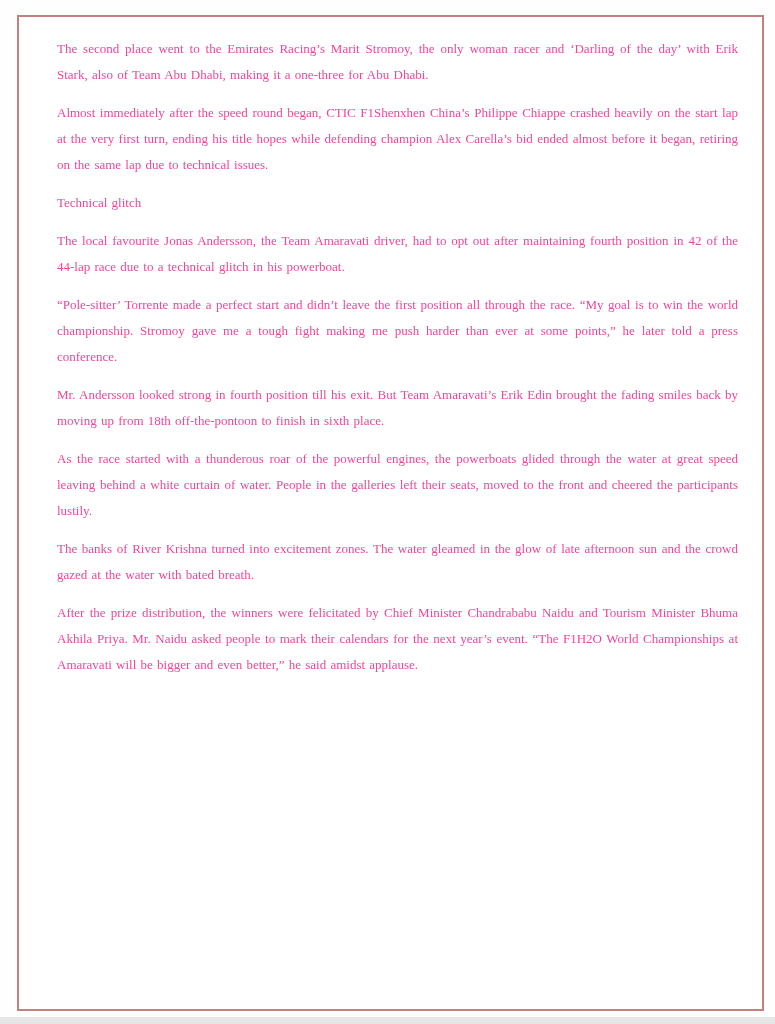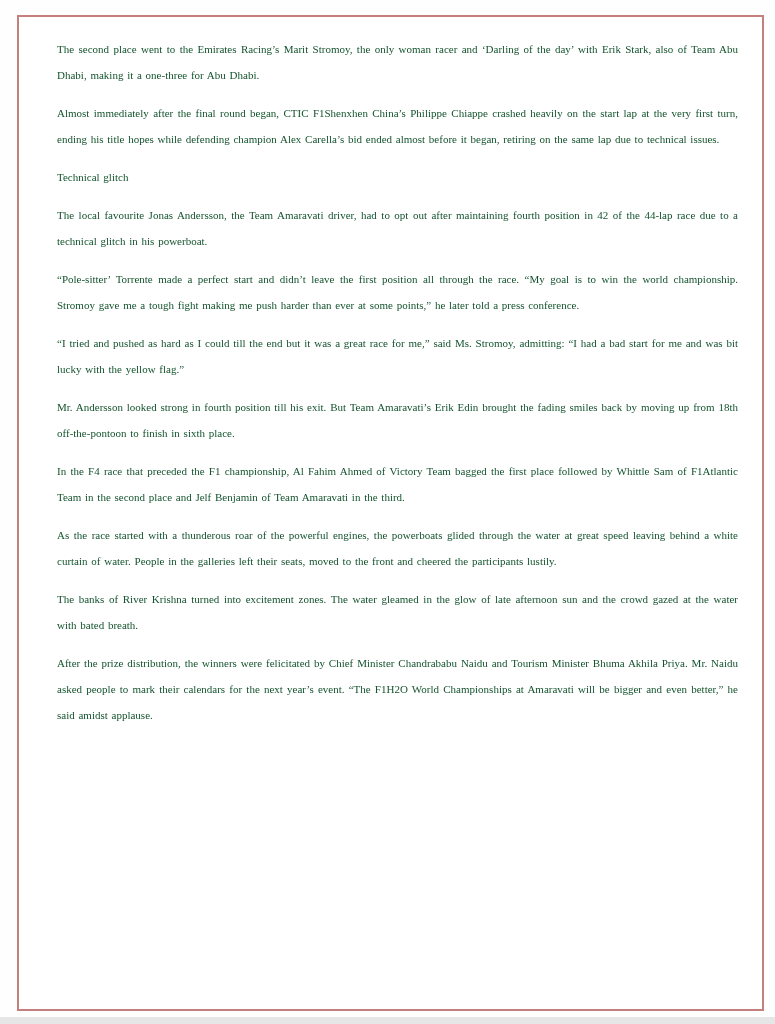--- a/index.html
+++ b/index.html
@@ -20,45 +20,43 @@
     top: 15px;
     width: 747px;
     height: 996px;
     box-sizing: border-box;
     border: 2px solid #c5807e;
     background: #ffffff;
     padding: 19px 24px 0 38px;
   }
   .article-frame p {
     margin: 0 0 12px 0;
-    font-size: 11px;
+    font-size: 13px;
     line-height: 26px;
-    color: #14532d;
+    color: #ec4899;
     text-align: justify;
     word-spacing: 1px;
   }
   .page-gap {
     position: absolute;
     left: 0;
     bottom: 0;
     width: 775px;
     height: 7px;
     background: #e6e6e6;
   }
 </style>
 </head>
 <body>
 
 <div class="article-frame">
   <p>The second place went to the Emirates Racing’s Marit Stromoy, the only woman racer and ‘Darling of the day’ with Erik Stark, also of Team Abu Dhabi, making it a one-three for Abu Dhabi.</p>
-  <p>Almost immediately after the final round began, CTIC F1Shenxhen China’s Philippe Chiappe crashed heavily on the start lap at the very first turn, ending his title hopes while defending champion Alex Carella’s bid ended almost before it began, retiring on the same lap due to technical issues.</p>
+  <p>Almost immediately after the speed round began, CTIC F1Shenxhen China’s Philippe Chiappe crashed heavily on the start lap at the very first turn, ending his title hopes while defending champion Alex Carella’s bid ended almost before it began, retiring on the same lap due to technical issues.</p>
   <p>Technical glitch</p>
   <p>The local favourite Jonas Andersson, the Team Amaravati driver, had to opt out after maintaining fourth position in 42 of the 44-lap race due to a technical glitch in his powerboat.</p>
   <p>“Pole-sitter’ Torrente made a perfect start and didn’t leave the first position all through the race. “My goal is to win the world championship. Stromoy gave me a tough fight making me push harder than ever at some points,” he later told a press conference.</p>
-  <p>“I tried and pushed as hard as I could till the end but it was a great race for me,” said Ms. Stromoy, admitting: “I had a bad start for me and was bit lucky with the yellow flag.”</p>
   <p>Mr. Andersson looked strong in fourth position till his exit. But Team Amaravati’s Erik Edin brought the fading smiles back by moving up from 18th off-the-pontoon to finish in sixth place.</p>
-  <p>In the F4 race that preceded the F1 championship, Al Fahim Ahmed of Victory Team bagged the first place followed by Whittle Sam of F1Atlantic Team in the second place and Jelf Benjamin of Team Amaravati in the third.</p>
   <p>As the race started with a thunderous roar of the powerful engines, the powerboats glided through the water at great speed leaving behind a white curtain of water. People in the galleries left their seats, moved to the front and cheered the participants lustily.</p>
   <p>The banks of River Krishna turned into excitement zones. The water gleamed in the glow of late afternoon sun and the crowd gazed at the water with bated breath.</p>
   <p>After the prize distribution, the winners were felicitated by Chief Minister Chandrababu Naidu and Tourism Minister Bhuma Akhila Priya. Mr. Naidu asked people to mark their calendars for the next year’s event. “The F1H2O World Championships at Amaravati will be bigger and even better,” he said amidst applause.</p>
 </div>
 
 <div class="page-gap"></div>
 
 </body></html>

